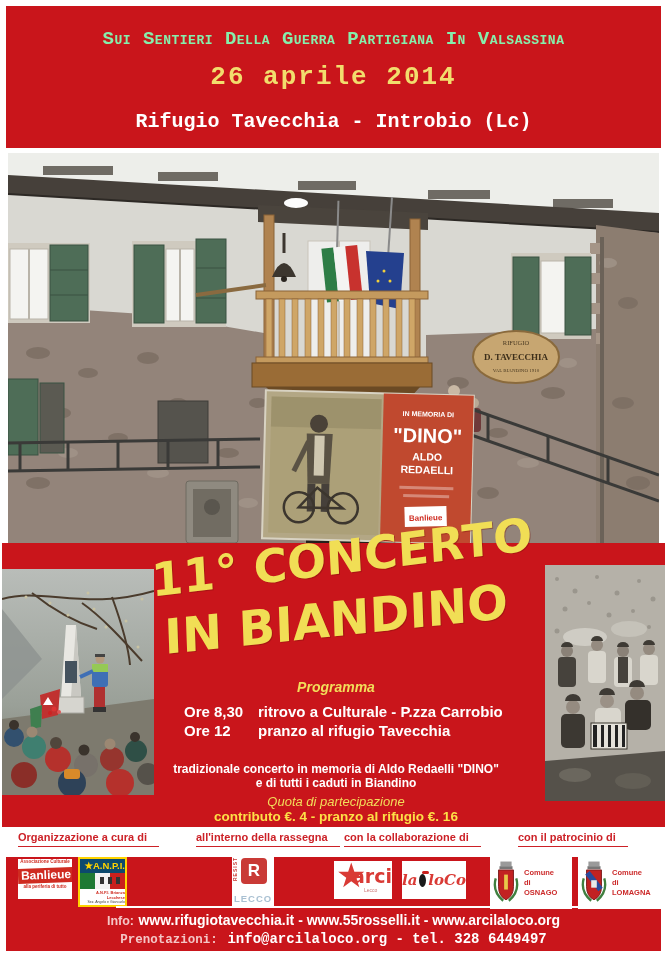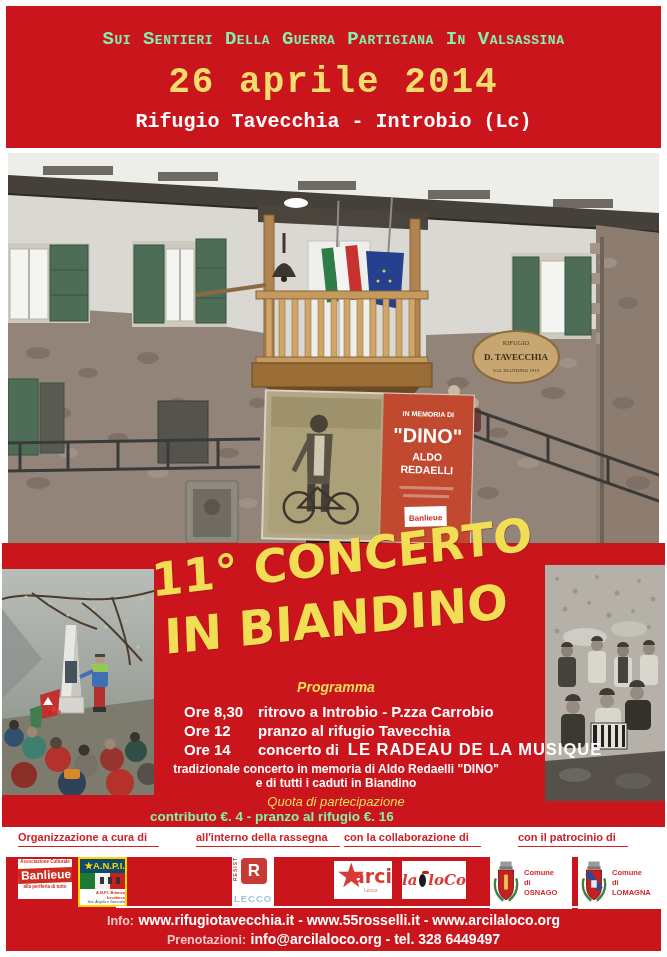--- a/index.html
+++ b/index.html
@@ -3,21 +3,21 @@
 <meta charset="utf-8">
 <style>
   html,body{margin:0;padding:0;background:#ffffff;}
   .poster{position:relative;width:667px;height:957px;background:#fff;overflow:hidden;
           font-family:"Liberation Sans",sans-serif;}
   
   .header{position:absolute;left:6px;top:6px;width:655px;height:142px;background:#c9151b;text-align:center;}
   .hdr-line1{position:absolute;left:0;right:0;top:22px;color:#86efac;font-family:"Liberation Mono","DejaVu Sans Mono",monospace;
              font-weight:bold;font-size:19px;font-variant:small-caps;letter-spacing:0.5px;}
   .hdr-date{position:absolute;left:0;right:0;top:56px;color:#f2dd6d;font-family:"Liberation Mono","DejaVu Sans Mono",monospace;
-            font-weight:bold;font-size:36px;letter-spacing:2px;}
+            font-weight:bold;font-size:26px;letter-spacing:2px;}
   .hdr-line3{position:absolute;left:0;right:0;top:104px;color:#fff;font-family:"Liberation Mono","DejaVu Sans Mono",monospace;
              font-weight:bold;font-size:20px;}
   
   .photo-main{position:absolute;left:8px;top:153px;width:651px;height:390px;}
   
   .main-band{position:absolute;left:2px;top:543px;width:663px;height:284px;background:#c9151b;}
   .photo-left{position:absolute;left:0px;top:26px;width:152px;height:226px;}
   .photo-right{position:absolute;left:543px;top:22px;width:120px;height:236px;}
   .center-col{position:absolute;left:148px;top:0;width:372px;height:284px;}
   .title-line{position:absolute;width:100%;text-align:center;color:#f1de55;font-weight:bold;
@@ -27,21 +27,21 @@
   .title2{top:48px;font-size:48px;transform:rotate(-6deg) skewX(-4deg);}
   .prog-head{position:absolute;top:136px;width:100%;text-align:center;color:#f2dd5a;
              font-style:italic;font-weight:bold;font-size:14px;}
   .prog-rows{position:absolute;top:159px;left:34px;right:0;color:#fff;font-weight:bold;font-size:15px;}
   .prog-row{display:flex;line-height:19px;white-space:nowrap;}
   .prog-time{width:74px;flex:none;}
   .prog-band{font-size:16.5px;letter-spacing:1px;margin-left:9px;}
   .note{position:absolute;width:100%;text-align:center;color:#fff;font-weight:bold;font-size:12px;line-height:14px;}
   .note1{top:219px;} .note2{top:233px;}
   .fee-head{position:absolute;top:251px;width:100%;text-align:center;color:#f2dd5a;font-style:italic;font-weight:normal;font-size:13px;}
-  .fee-line{position:absolute;top:266px;width:100%;text-align:left;color:#86efac;font-weight:bold;font-size:13.5px;}
+  .fee-line{position:absolute;top:266px;width:100%;text-align:center;color:#fde047;font-weight:bold;font-size:13.5px;}
   
   .credits{position:absolute;left:0;top:827px;width:667px;height:30px;background:#fff;}
   .cred-label{position:absolute;top:4px;color:#cc2127;font-weight:bold;font-size:11px;
               border-bottom:1.5px solid #cc2127;padding:0 12px 3px 0;white-space:nowrap;}
   .cl1{left:18px;} .cl2{left:196px;} .cl3{left:344px;} .cl4{left:518px;}
   
   .bottom-band{position:absolute;left:6px;top:857px;width:655px;height:94px;background:#c9151b;}
   .logo-box{position:absolute;background:#fff;overflow:hidden;}
   .banlieue{left:12px;top:2px;width:54px;height:40px;text-align:center;}
   .banlieue .tiny{color:#cf2b20;font-size:4.5px;font-weight:bold;line-height:6px;}
@@ -67,21 +67,21 @@
   .laloco{left:396px;top:4px;width:64px;height:38px;display:flex;align-items:center;justify-content:flex-start;gap:2px;}
   .laloco .scr{color:#d93a35;font-weight:bold;font-style:italic;font-size:15px;font-family:"DejaVu Serif",serif;}
   .laloco .blob{width:13px;height:13px;background:#1a1a1a;border-radius:50%;position:relative;}
   .laloco .blob::after{content:"";position:absolute;left:3px;top:-3px;width:7px;height:3px;background:#c9201d;border-radius:2px;}
   .comune{display:flex;align-items:center;gap:4px;padding:2px;}
   .osnago{left:484px;top:0px;width:78px;height:48px;}
   .lomagna{left:572px;top:0px;width:80px;height:48px;}
   .comune .txt{color:#cc2b2b;font-weight:bold;font-size:7.5px;line-height:10px;}
   .rule{position:absolute;left:110px;top:49px;width:545px;height:2px;background:#fff;}
   .foot-line{position:absolute;left:0;right:0;text-align:center;white-space:nowrap;}
-  .fl1{top:54px;} .fl2{top:73px;}
+  .fl1{top:54px;} .fl2{top:73px;font-family:Liberation Mono, monospace;}
   .foot-label{color:#f4c6c6;font-weight:bold;font-size:12.5px;}
   .foot-val{color:#fff;font-weight:bold;font-size:14px;}
 </style>
 </head>
 <body>
 
 <div class="poster">
 
   <div class="header">
     <div class="hdr-line1">Sui Sentieri Della Guerra Partigiana In Valsassina</div>
@@ -439,30 +439,25 @@
       </svg>
     </div>
 
     <div class="center-col">
       <div class="title-line title1">11° CONCERTO</div>
       <div class="title-line title2">IN BIANDINO</div>
       <div class="prog-head">Programma</div>
       <div class="prog-rows">
         <div class="prog-row">
           <span class="prog-time">Ore 8,30</span>
-          <span>ritrovo a Introbio  - P.zza Carrobio</span>
+          <span>ritrovo a Culturale  - P.zza Carrobio</span>
         </div>
         <div class="prog-row">
           <span class="prog-time">Ore 12</span>
           <span>pranzo al rifugio Tavecchia</span>
-        </div>
-        <div class="prog-row">
-          <span class="prog-time">Ore 14</span>
-          <span>concerto di</span>
-          <span class="prog-band">LE RADEAU DE LA MUSIQUE</span>
         </div>
       </div>
       <div class="note note1">tradizionale concerto in memoria di Aldo Redaelli "DINO"</div>
       <div class="note note2">e di tutti i caduti in Biandino</div>
       <div class="fee-head">Quota di partecipazione</div>
       <div class="fee-line">contributo €. 4  -  pranzo al rifugio €. 16</div>
     </div>
   </div>
 
   <div class="credits">

